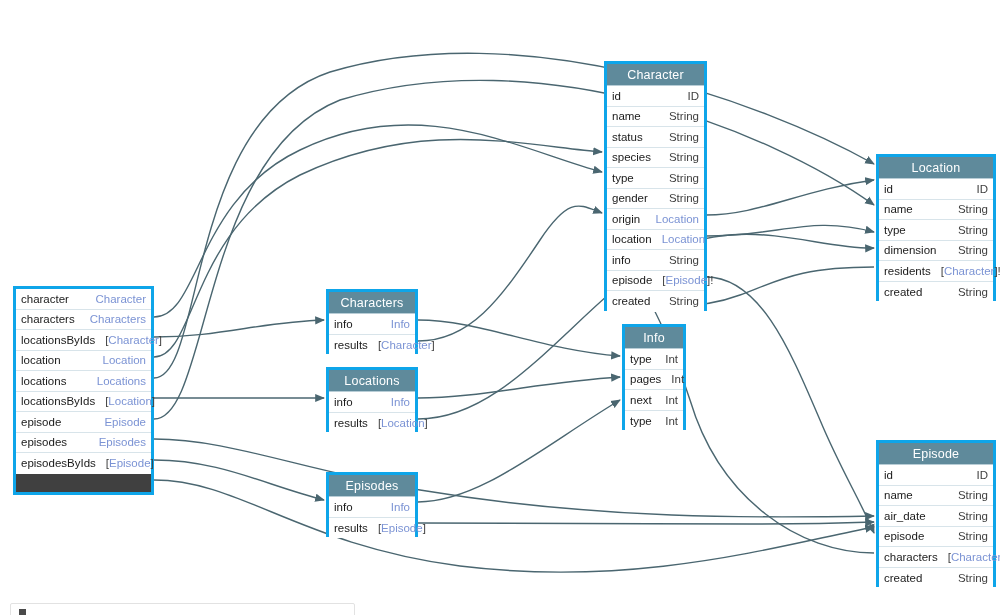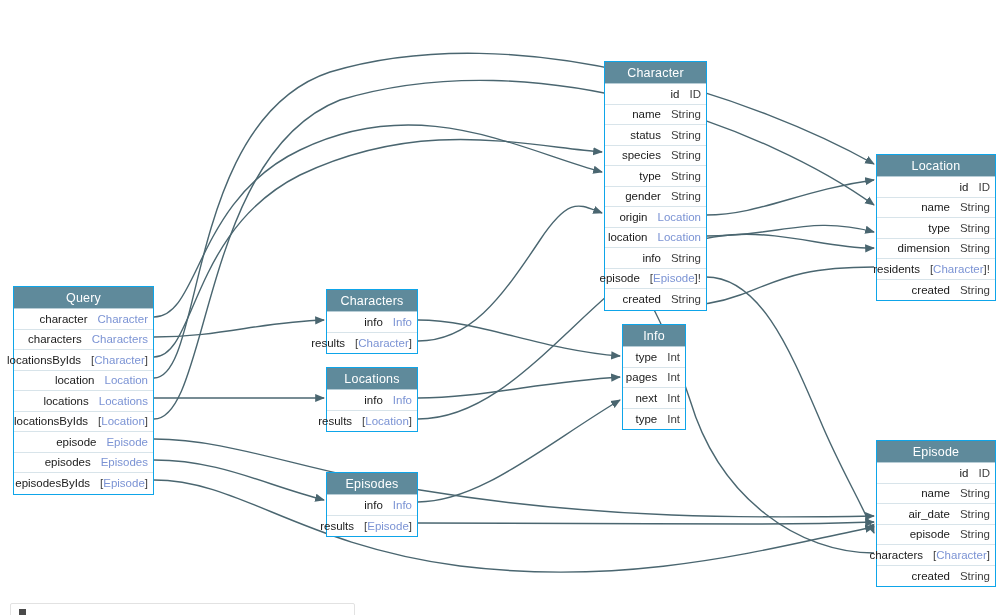--- a/index.html
+++ b/index.html
@@ -7,21 +7,21 @@
     width:1000px;height:615px;position:relative;overflow:hidden;
     background:#ffffff;
     font-family:"Liberation Sans", sans-serif;
     -webkit-font-smoothing:antialiased;
   }
   #canvas{position:absolute;inset:0;width:1000px;height:615px;}
   #edge-layer{position:absolute;left:0;top:0;width:1000px;height:615px;pointer-events:none;z-index:1;}
   .node{
     position:absolute;z-index:2;
     background:#404040;
-    border:1px solid #0ea5e9;
+    border:3px solid #0ea5e9;
     box-sizing:border-box;
     box-shadow:0 0 0 0 rgba(0,0,0,0);
   }
   .node-header{
     background:#5f8a9b;
     color:#ffffff;
     text-align:center;
     font-size:12.5px;
     line-height:22px;
     height:22px;
@@ -29,21 +29,21 @@
     border-bottom:1px solid #b8cdd6;
     box-sizing:border-box;
     white-space:nowrap;
     overflow:hidden;
   }
   .node-field{
     height:20.5px;
     line-height:20.5px;
     box-sizing:border-box;
     border-bottom:1px solid #d8e4ea;
-    display:flex;align-items:center;justify-content:flex-end;
+    display:flex;align-items:center;justify-content:space-between;
     padding:0 5px;
     font-size:11.5px;
     white-space:nowrap;
     background:#ffffff;
   }
   .node-field:last-child{border-bottom:none;}
   .fname{color:#1a1a1a;}
   .ftype{color:#3f3f3f;margin-left:10px;}
   .ftype.link{color:#7b93d4;}
   .ftype .br{color:#3f3f3f;}
@@ -88,21 +88,20 @@
         <path d="M706,215 C760,215 800,190 874,180" fill="none" stroke="#4a6670" stroke-width="1.4" marker-end="url(#arrow)"></path>
         <path d="M706,236 C780,236 810,215 874,232" fill="none" stroke="#4a6670" stroke-width="1.4" marker-end="url(#arrow)"></path>
         <path d="M706,277 C760,277 790,350 820,420 C840,468 860,500 874,533" fill="none" stroke="#4a6670" stroke-width="1.4" marker-end="url(#arrow)"></path>
         <path d="M874,267 C800,267 780,280 740,295 C700,310 640,310 608,298" fill="none" stroke="#4a6670" stroke-width="1.4" marker-end="url(#arrow)"></path>
         <path d="M874,553 C800,553 720,500 690,400 C660,310 640,280 618,262" fill="none" stroke="#4a6670" stroke-width="1.4" marker-end="url(#arrow)"></path>
       </g>
   </svg>
 
   <div id="nodes">
       <div class="node" style="left: 13px; top: 286px; width: 141px; height: 208.5px;">
-        <div class="node-header">Query</div>
         <div class="node-field">
           <span class="fname">character</span>
           <span class="ftype link">Character</span>
         </div>
         <div class="node-field">
           <span class="fname">characters</span>
           <span class="ftype link">Characters</span>
         </div>
         <div class="node-field">
           <span class="fname">locationsByIds</span>

